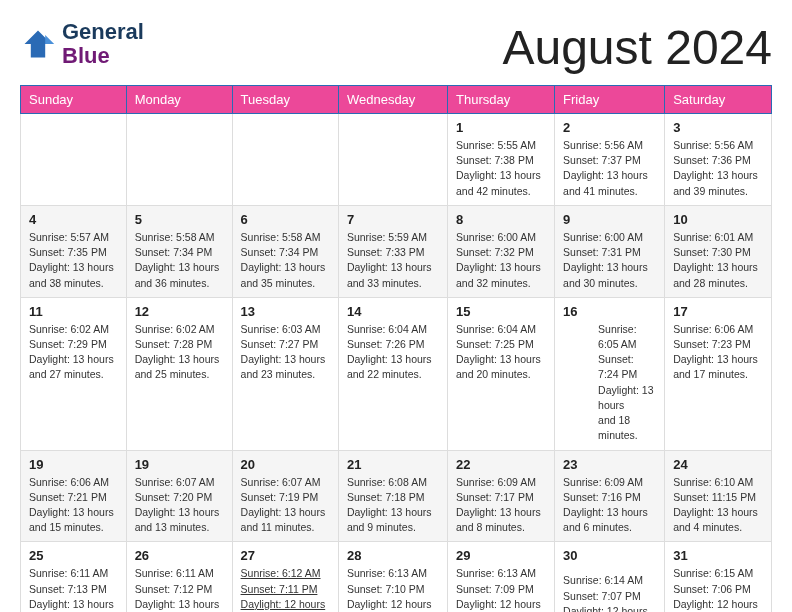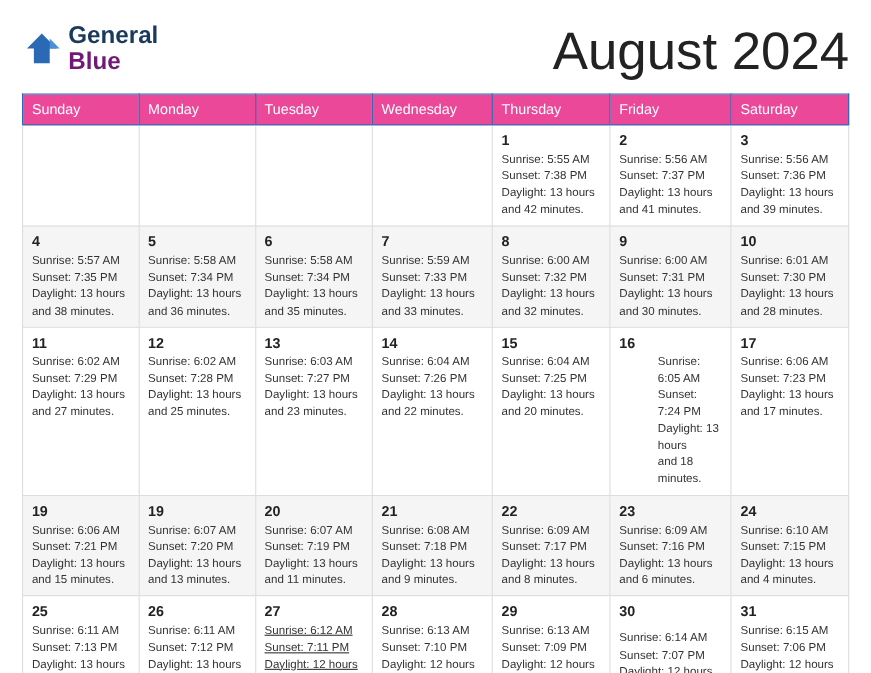--- a/index.html
+++ b/index.html
@@ -286,21 +286,21 @@
         <td>
           <div class="day-number">23</div>
           <div class="day-info" style="white-space: pre-line;">Sunrise: 6:09 AM
 Sunset: 7:16 PM
 Daylight: 13 hours
 and 6 minutes.</div>
         </td>
         <td>
           <div class="day-number">24</div>
           <div class="day-info" style="white-space: pre-line;">Sunrise: 6:10 AM
-Sunset: 7:15 PM
+Sunset: 11:15 PM
 Daylight: 13 hours
 and 4 minutes.</div>
         </td>
       </tr>
       <tr>
         <td>
           <div class="day-number">25</div>
           <div class="day-info" style="white-space: pre-line;">Sunrise: 6:11 AM
 Sunset: 7:13 PM
 Daylight: 13 hours

